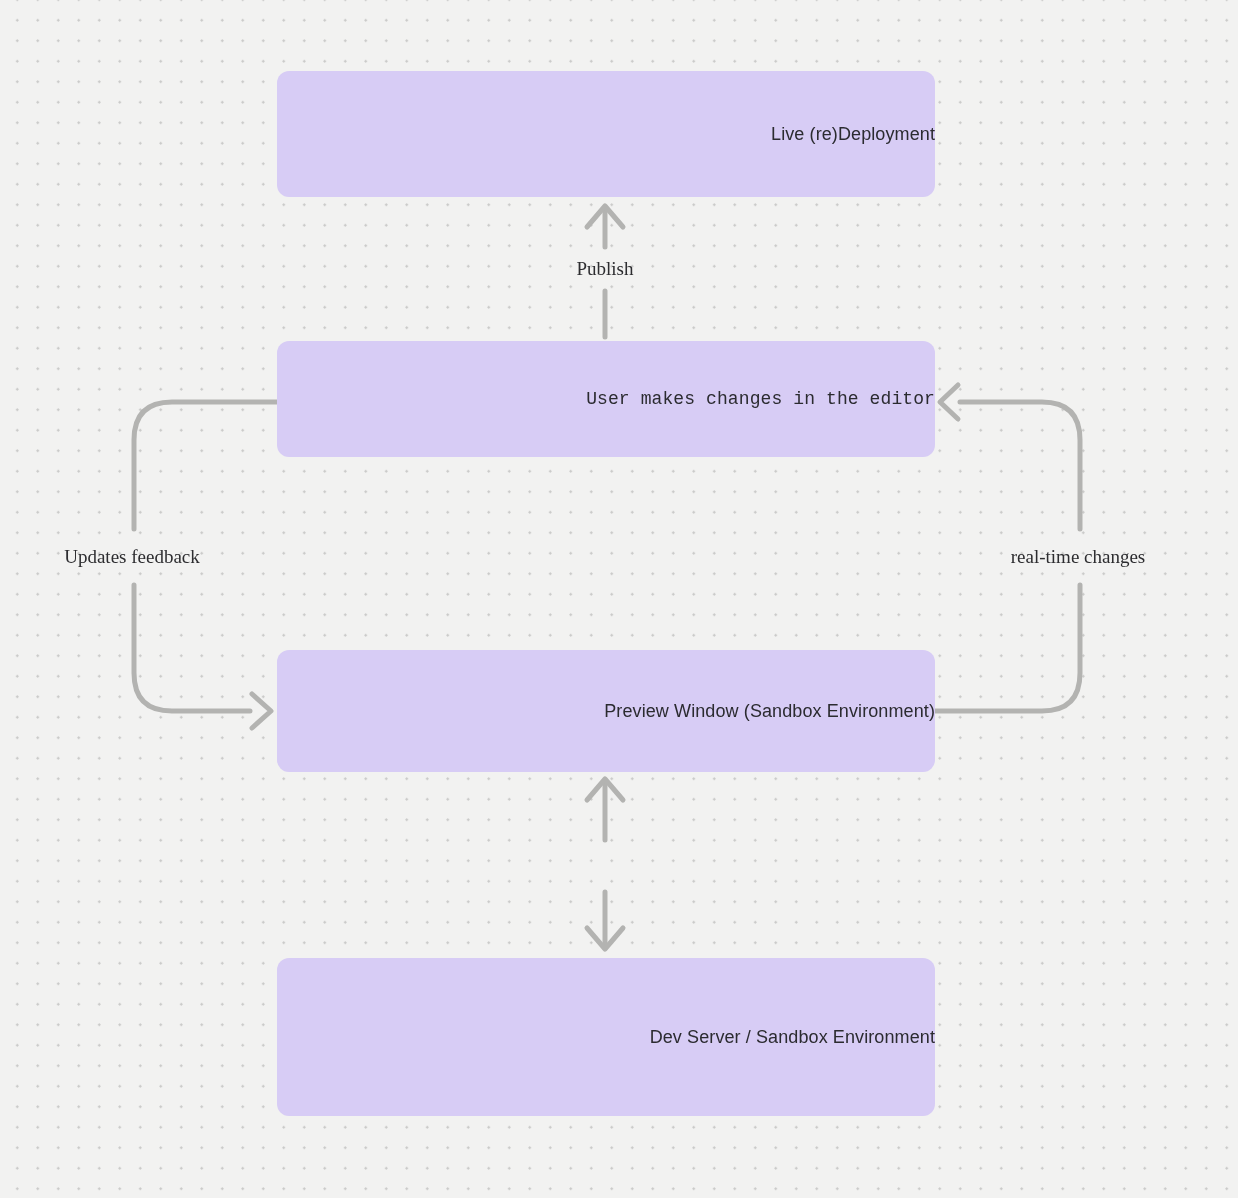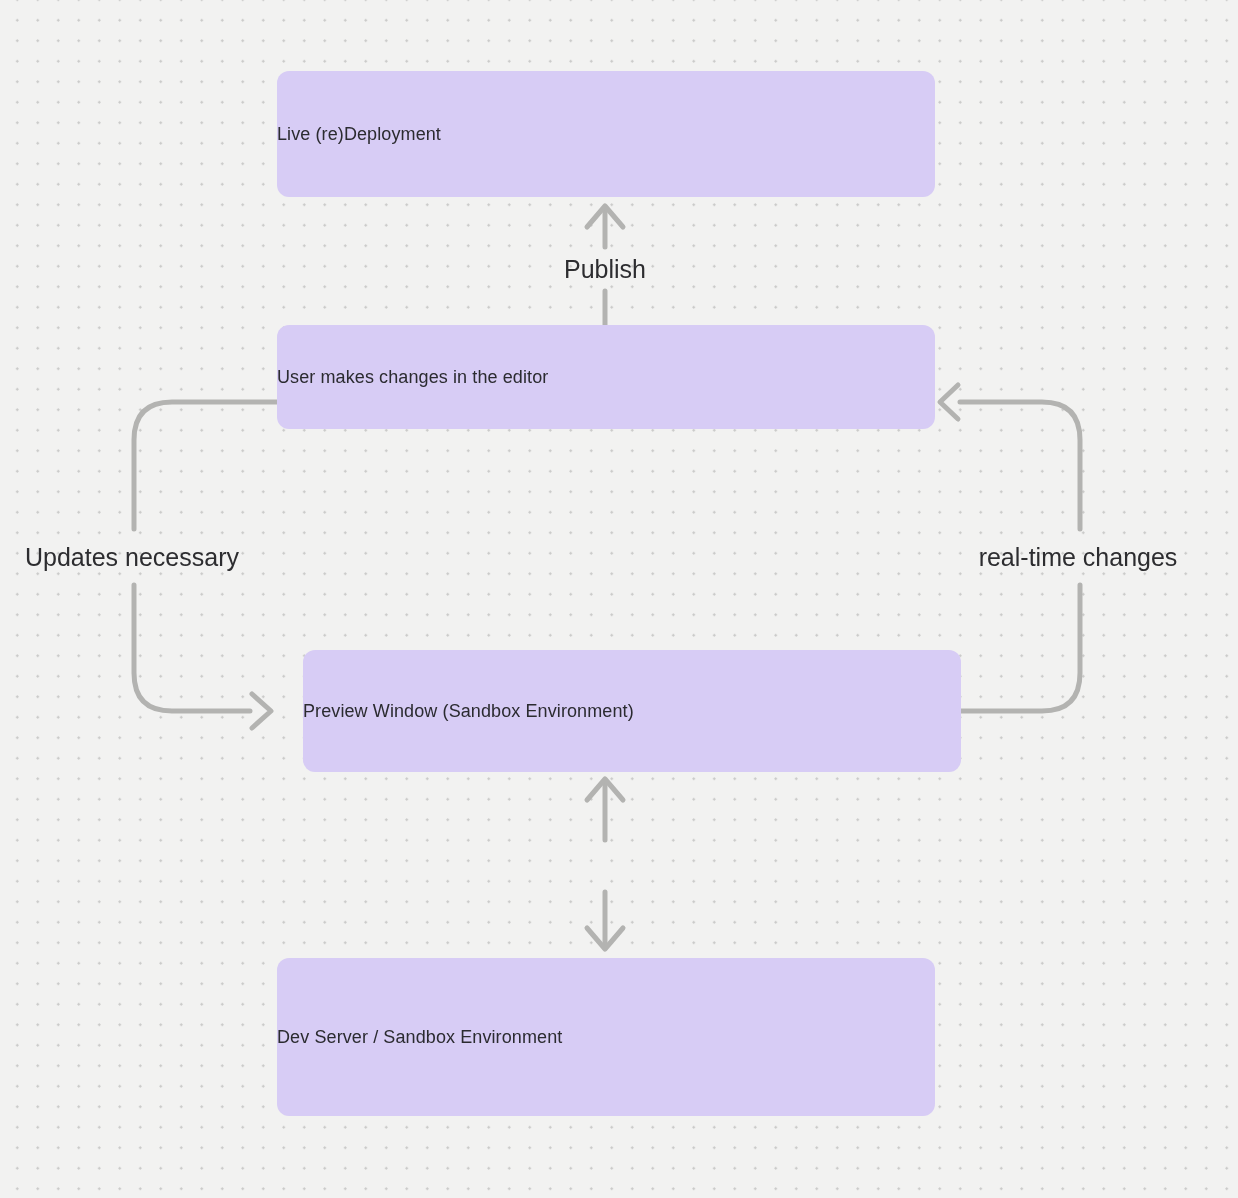--- a/index.html
+++ b/index.html
@@ -39,38 +39,39 @@
     stroke-linejoin: round;
   }
   .node {
     position: absolute;
     left: 277px;
     width: 658px;
     background: var(--node-fill);
     border-radius: 12px;
     display: flex;
     align-items: center;
-    justify-content: flex-start;
+    justify-content: flex-end;
   }
   .node .node-label {
     font-size: 18px;
     color: var(--node-text);
     letter-spacing: 0.1px;
     text-align: center;
   }
   .node-1 { top: 71px;  height: 126px; }
-  .node-2 { top: 325px; height: 104px; }
-  .node-3 { top: 650px; height: 122px; margin-left: 26px; }
+  .node-2 { top: 341px; height: 116px; font-family: Liberation Mono, monospace; }
+  .node-3 { top: 650px; height: 122px; }
   .node-4 { top: 958px; height: 158px; }
   .edge-label {
     position: absolute;
     transform: translate(-50%, -50%);
-    font-size: 25px;
+    font-size: 19px;
     color: var(--label-text);
     white-space: nowrap;
+    font-family: Liberation Serif, serif;
   }
   .edge-label-publish   { left: 605px;  top: 269px; }
   .edge-label-updates   { left: 132px;  top: 557px; }
   .edge-label-feedback  { left: 1078px; top: 557px; }
   .edge-label-spun-up   { left: 606px;  top: 866px; }
 </style>
 </head>
 <body>
 
 <div class="canvas">
@@ -113,16 +114,16 @@
 
   <div class="node node-3">
     <span class="node-label">Preview Window (Sandbox Environment)</span>
   </div>
 
   <div class="node node-4">
     <span class="node-label">Dev Server / Sandbox Environment</span>
   </div>
 
   <div class="edge-label edge-label-publish">Publish</div>
-  <div class="edge-label edge-label-updates">Updates necessary</div>
+  <div class="edge-label edge-label-updates">Updates feedback</div>
   <div class="edge-label edge-label-feedback">real-time changes</div>
 
 </div>
 
 </body></html>

